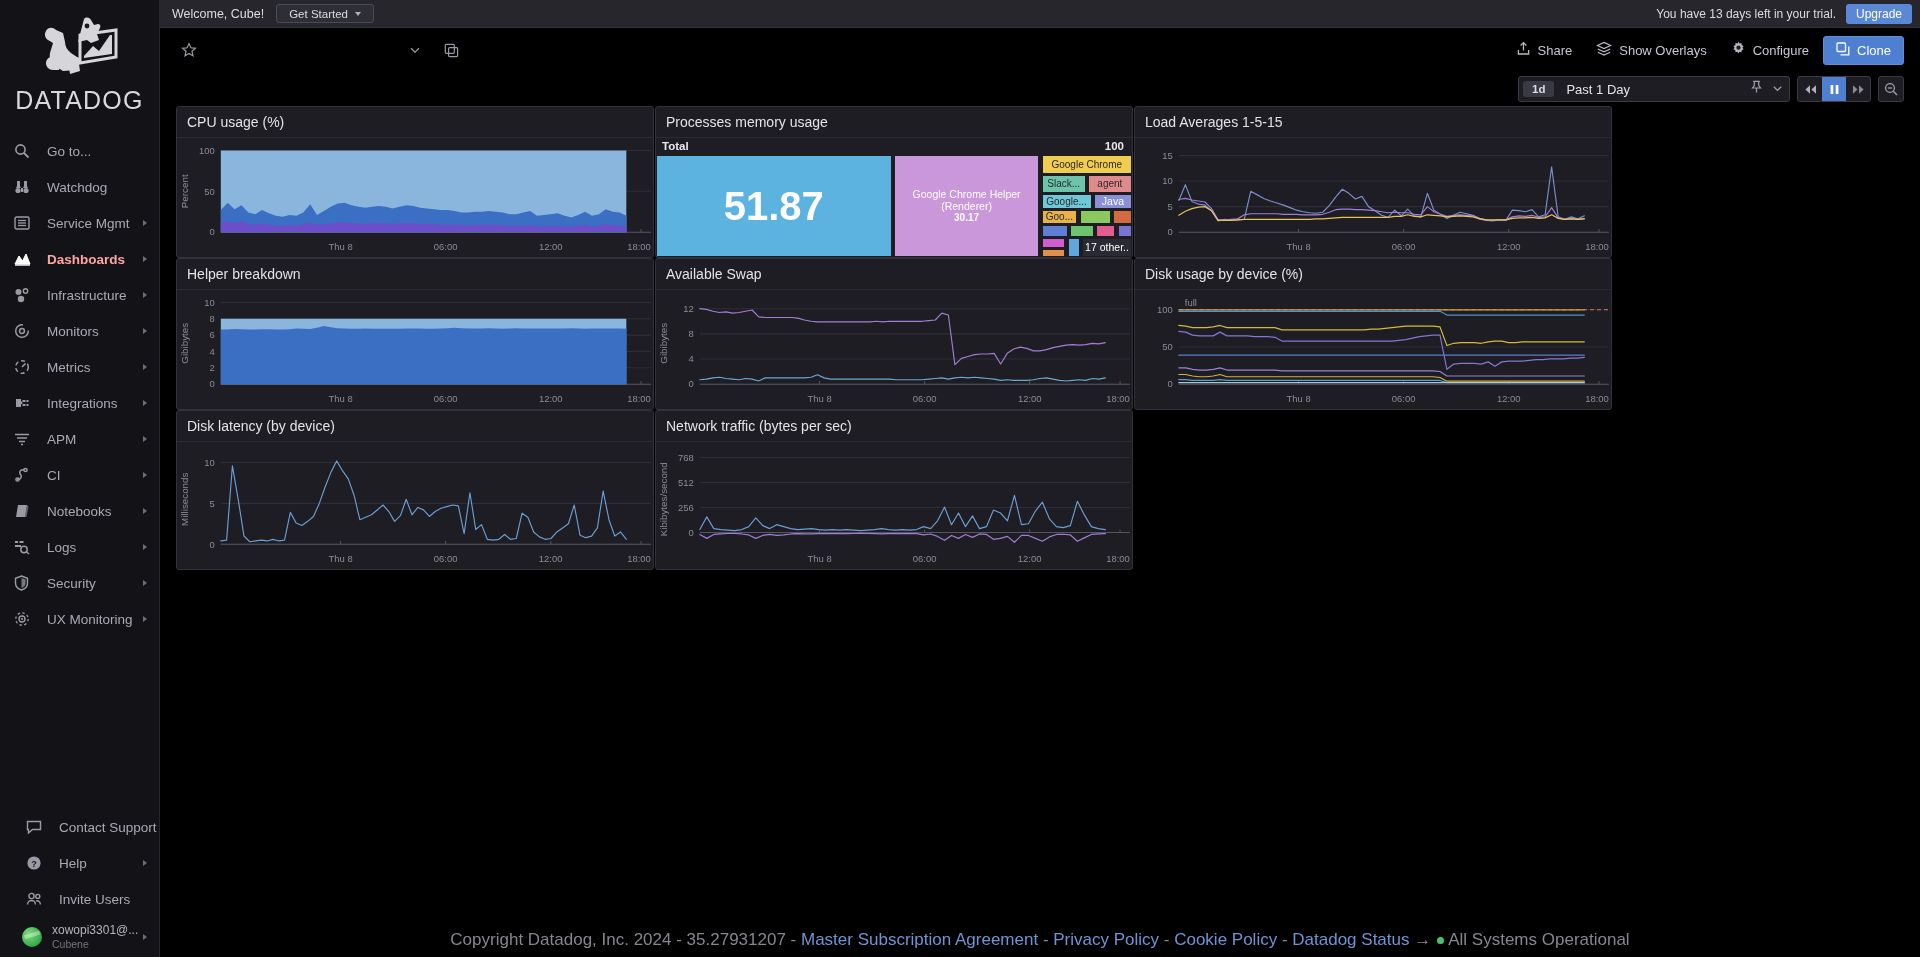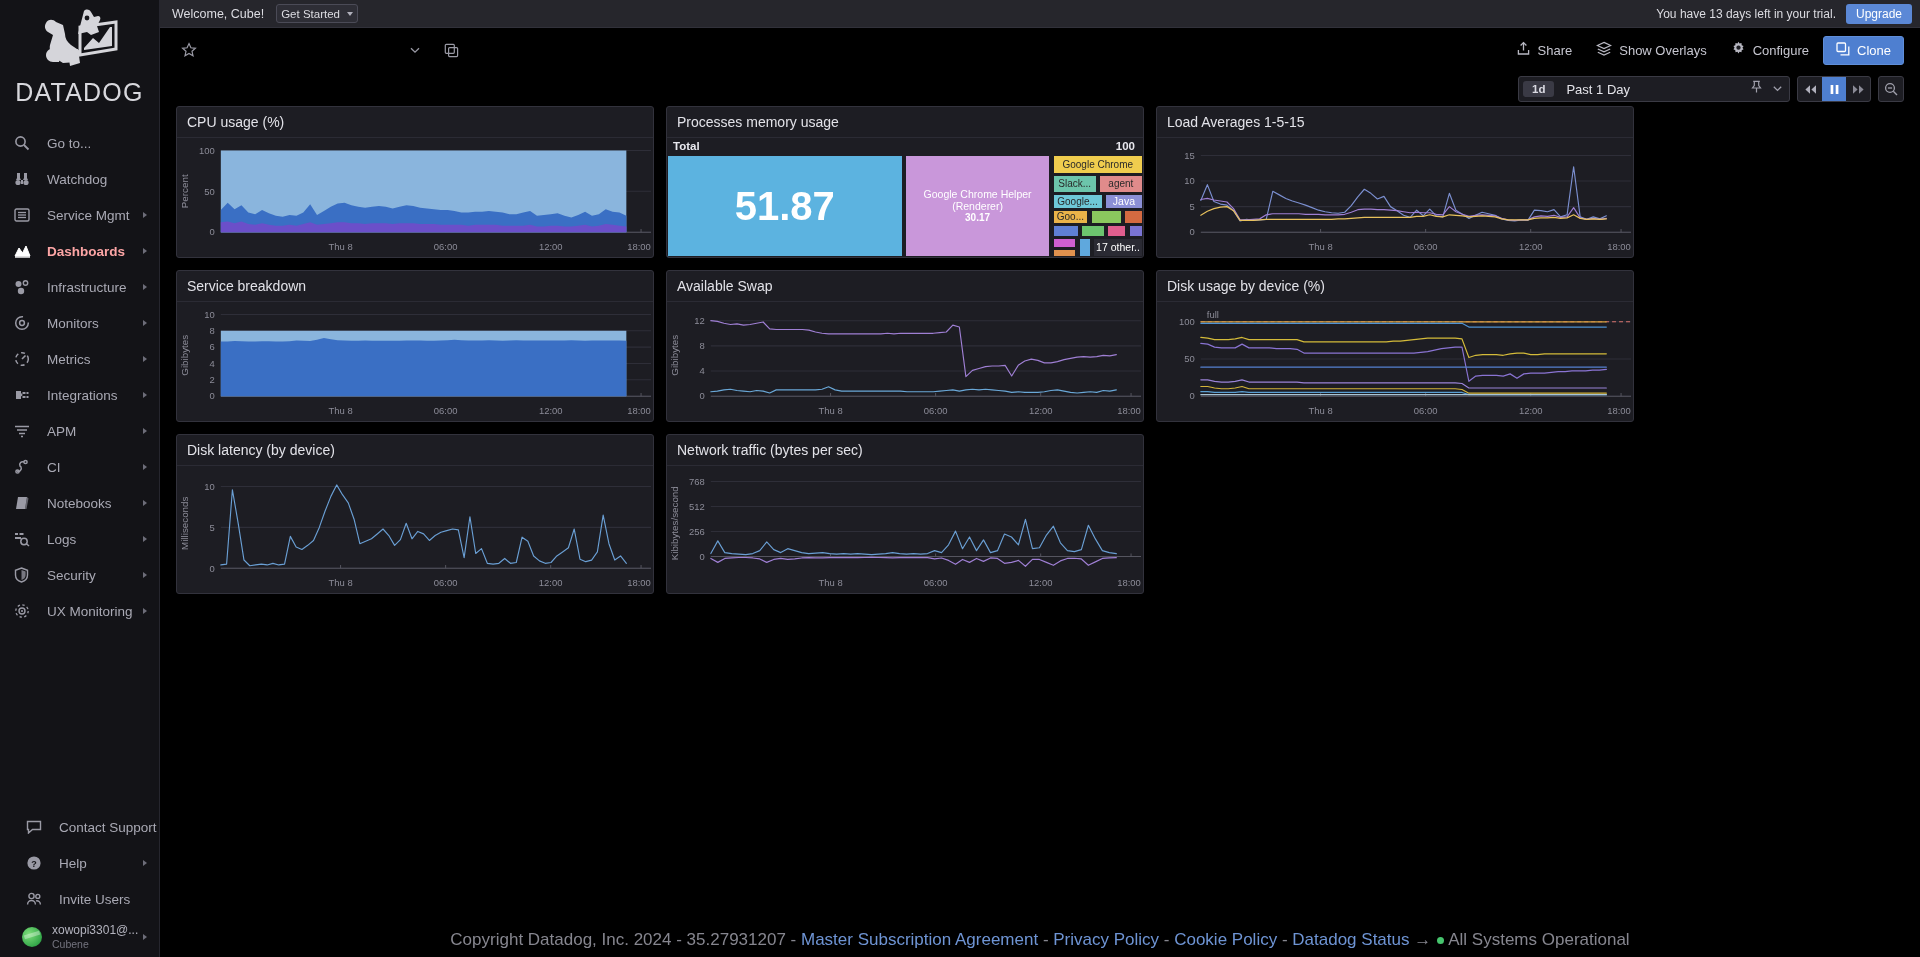--- a/index.html
+++ b/index.html
@@ -14,21 +14,21 @@
   .app { display: flex; width: 1920px; height: 957px; }
 
   
   .sidebar {
     width: 160px; height: 957px; flex: 0 0 160px;
     background: #131317;
     border-right: 1px solid #26262e;
     display: flex; flex-direction: column;
     position: relative;
   }
-  .logo-wrap { padding: 8px 0 12px; display:flex; flex-direction:column; align-items:center; }
+  .logo-wrap { padding: 16px 0 12px; display:flex; flex-direction:column; align-items:center; }
   .logo-text {
     font-size: 25px; letter-spacing: 1.2px; font-weight: 400;
     color: #d8d8dd; margin-top: 2px;
   }
   .nav { margin-top: 6px; }
   .nav-item {
     display: flex; align-items: center; height: 36px;
     padding: 0 12px 0 14px; cursor: pointer; position: relative;
   }
   .nav-icon { width: 24px; height: 18px; flex: 0 0 24px; display:flex; align-items:center; }
@@ -57,21 +57,21 @@
 
   
   .main { flex: 1 1 auto; display: flex; flex-direction: column; position: relative; background:#000000; }
 
   .topbar {
     height: 28px; background: #26262c; border-bottom: 1px solid #31313a;
     display: flex; align-items: center; padding: 0 8px 0 12px; flex: 0 0 28px;
   }
   .welcome { font-size: 12.5px; color: #dcdce2; }
   .get-started {
-    margin-left: 12px; height: 19px; padding: 0 4px;
+    margin-left: 12px; height: 19px; padding: 0 12px;
     border: 1px solid #4b4b57; border-radius: 3px;
     background: #2e2e36; color: #dcdce2; font-size: 11.5px;
     display: flex; align-items: center; gap: 7px; cursor: pointer;
   }
   .caret-dn { width:0;height:0;border-top:4px solid #b0b0bb;border-left:3.5px solid transparent;border-right:3.5px solid transparent;}
   .trial { margin-left: auto; display:flex; align-items:center; gap: 10px; }
   .trial-text { font-size: 12px; color: #dcdce2; }
   .upgrade-btn {
     background: #5b88d6; color: #fff; border-radius: 3px; border: none;
     font-size: 12px; padding: 3px 10px; cursor: pointer; font-family: inherit;
@@ -98,21 +98,21 @@
   .tp-badge { background:#3a3a45;color:#dadae2;font-size:11.5px;font-weight:700;border-radius:3px;padding:2px 9px;}
   .tp-label { font-size:13px;color:#e4e4ea;margin-left:12px;}
   .tp-right { margin-left:auto;display:flex;align-items:center;gap:9px;}
   .seg { display:flex;align-items:center;border:1px solid #3a3a44;border-radius:3px;overflow:hidden;height:26px;background:#1d1d23;}
   .seg div { width:24px;height:24px;display:flex;align-items:center;justify-content:center;cursor:pointer;}
   .seg div.on { background:#4e7fd0; }
   .zoomout-btn{width:26px;height:26px;border:1px solid #3a3a44;border-radius:3px;background:#1d1d23;display:flex;align-items:center;justify-content:center;cursor:pointer;}
 
   
   .grid { padding: 0 16px; position: relative; }
-  .row { display: flex; gap: 12px; margin-bottom: 12px; }
+  .row { display: flex; gap: 1px; }
   .widget {
     background: #1d1d23; border: 1px solid #32323c; border-radius: 3px;
     display: flex; flex-direction: column; overflow: hidden;
   }
   .w-title {
     font-size: 14px; color: #e2e2e8; padding: 7px 10px 7px 10px;
     border-bottom: 1px solid #2b2b34; flex: 0 0 auto;
   }
   .w-body { flex: 1 1 auto; position: relative; }
   .w-small { width: 478px; height: 152px; }
@@ -596,21 +596,21 @@
                 <path d="M 44 60.3875 L 50.568225806451615 45.08125 L 57.13645161290322 61.375 L 63.70467741935484 63.84375 L 70.27290322580644 64.83125 L 76.84112903225807 70.2625 L 83.40935483870967 80.1375 L 89.97758064516128 78.65625 L 96.54580645161289 79.64375 L 103.11403225806451 79.15 L 109.68225806451612 78.65625 L 116.25048387096774 51.5 L 122.81870967741935 54.956250000000004 L 129.38693548387096 58.4125 L 135.95516129032256 60.88125 L 142.52338709677417 62.85625 L 149.09161290322578 64.83125 L 155.6598387096774 67.3 L 162.22806451612902 69.76875 L 168.79629032258063 71.25 L 175.36451612903224 72.2375 L 181.93274193548385 72.73125 L 188.50096774193548 71.74375 L 195.0691935483871 65.325 L 201.6374193548387 56.93125 L 208.2056451612903 49.525 L 214.7738709677419 53.475 L 221.34209677419352 58.90625 L 227.91032258064513 56.4375 L 234.47854838709674 66.3125 L 241.04677419354837 70.2625 L 247.61499999999998 74.70625 L 254.1832258064516 76.68125 L 260.7514516129032 69.76875 L 267.3196774193548 75.2 L 273.88790322580644 68.78125 L 280.45612903225805 75.2 L 287.02435483870966 76.1875 L 293.59258064516126 53.475 L 300.16080645161287 69.76875 L 306.7290322580645 73.71875 L 313.2972580645161 77.66875 L 319.8654838709677 74.70625 L 326.43370967741936 71.74375 L 333.00193548387097 73.225 L 339.5701612903226 74.70625 L 346.1383870967742 78.1625 L 352.7066129032258 79.64375 L 359.2748387096774 80.1375 L 365.843064516129 79.15 L 372.4112903225806 79.64375 L 378.9795161290322 69.76875 L 385.5477419354838 70.2625 L 392.11596774193544 71.25 L 398.68419354838704 69.275 L 405.25241935483865 76.1875 L 411.82064516129026 74.2125 L 418.38887096774187 27.799999999999997 L 424.9570967741935 76.1875 L 431.52532258064514 78.65625 L 438.09354838709675 76.1875 L 444.66177419354835 78.1625 L 451.22999999999996 75.2" fill="none" stroke="#7b8fd0" stroke-width="1.15" stroke-linejoin="round" stroke-linecap="round"></path>
                 <path d="M 44 59.4 L 50.568225806451615 58.4125 L 57.13645161290322 59.89375 L 63.70467741935484 60.88125 L 70.27290322580644 61.86875 L 76.84112903225807 68.2875 L 83.40935483870967 79.15 L 89.97758064516128 79.15 L 96.54580645161289 78.65625 L 103.11403225806451 78.1625 L 109.68225806451612 74.2125 L 116.25048387096774 73.225 L 122.81870967741935 73.225 L 129.38693548387096 73.225 L 135.95516129032256 73.225 L 142.52338709677417 73.225 L 149.09161290322578 73.71875 L 155.6598387096774 73.71875 L 162.22806451612902 73.71875 L 168.79629032258063 74.2125 L 175.36451612903224 74.2125 L 181.93274193548385 74.2125 L 188.50096774193548 73.71875 L 195.0691935483871 71.74375 L 201.6374193548387 69.275 L 208.2056451612903 68.78125 L 214.7738709677419 68.78125 L 221.34209677419352 69.275 L 227.91032258064513 69.275 L 234.47854838709674 69.76875 L 241.04677419354837 70.2625 L 247.61499999999998 71.25 L 254.1832258064516 72.2375 L 260.7514516129032 71.74375 L 267.3196774193548 72.2375 L 273.88790322580644 72.2375 L 280.45612903225805 73.71875 L 287.02435483870966 74.2125 L 293.59258064516126 66.3125 L 300.16080645161287 71.25 L 306.7290322580645 73.71875 L 313.2972580645161 75.69375 L 319.8654838709677 74.70625 L 326.43370967741936 74.2125 L 333.00193548387097 74.70625 L 339.5701612903226 75.2 L 346.1383870967742 77.66875 L 352.7066129032258 79.15 L 359.2748387096774 79.64375 L 365.843064516129 79.15 L 372.4112903225806 79.15 L 378.9795161290322 76.1875 L 385.5477419354838 75.2 L 392.11596774193544 75.69375 L 398.68419354838704 74.70625 L 405.25241935483865 76.68125 L 411.82064516129026 76.1875 L 418.38887096774187 67.3 L 424.9570967741935 77.175 L 431.52532258064514 78.65625 L 438.09354838709675 77.66875 L 444.66177419354835 78.65625 L 451.22999999999996 77.66875" fill="none" stroke="#9f7fd4" stroke-width="1.15" stroke-linejoin="round" stroke-linecap="round"></path>
                 <path d="M 44 74.70625 L 50.568225806451615 70.75625 L 57.13645161290322 68.2875 L 63.70467741935484 66.80625 L 70.27290322580644 66.3125 L 76.84112903225807 70.2625 L 83.40935483870967 79.64375 L 89.97758064516128 79.64375 L 96.54580645161289 79.64375 L 103.11403225806451 79.15 L 109.68225806451612 78.65625 L 116.25048387096774 78.65625 L 122.81870967741935 78.65625 L 129.38693548387096 78.65625 L 135.95516129032256 78.65625 L 142.52338709677417 78.65625 L 149.09161290322578 78.65625 L 155.6598387096774 78.65625 L 162.22806451612902 78.65625 L 168.79629032258063 78.65625 L 175.36451612903224 78.65625 L 181.93274193548385 78.1625 L 188.50096774193548 78.1625 L 195.0691935483871 77.66875 L 201.6374193548387 77.175 L 208.2056451612903 76.68125 L 214.7738709677419 76.68125 L 221.34209677419352 76.68125 L 227.91032258064513 76.68125 L 234.47854838709674 76.68125 L 241.04677419354837 76.68125 L 247.61499999999998 76.68125 L 254.1832258064516 76.68125 L 260.7514516129032 75.69375 L 267.3196774193548 75.69375 L 273.88790322580644 74.2125 L 280.45612903225805 75.69375 L 287.02435483870966 76.1875 L 293.59258064516126 74.2125 L 300.16080645161287 74.70625 L 306.7290322580645 75.2 L 313.2972580645161 76.1875 L 319.8654838709677 75.69375 L 326.43370967741936 75.2 L 333.00193548387097 75.69375 L 339.5701612903226 76.1875 L 346.1383870967742 78.1625 L 352.7066129032258 79.15 L 359.2748387096774 79.15 L 365.843064516129 79.15 L 372.4112903225806 79.15 L 378.9795161290322 77.66875 L 385.5477419354838 77.175 L 392.11596774193544 77.175 L 398.68419354838704 76.68125 L 405.25241935483865 77.66875 L 411.82064516129026 77.175 L 418.38887096774187 74.2125 L 424.9570967741935 77.66875 L 431.52532258064514 78.65625 L 438.09354838709675 78.1625 L 444.66177419354835 78.65625 L 451.22999999999996 78.1625" fill="none" stroke="#e8c15c" stroke-width="1.15" stroke-linejoin="round" stroke-linecap="round"></path>
               </svg>
           </div>
         </div>
       </div>
 
       <div class="row">
         <div class="widget w-small">
-          <div class="w-title">Service breakdown</div>
+          <div class="w-title">Helper breakdown</div>
           <div class="w-body">
             <svg class="chart" viewBox="0 0 478 115" preserveAspectRatio="none" id="svg-memory-breakdown">
                 <line x1="44" x2="476" y1="91" y2="91" class="gridline"></line>
                 <text x="38" y="94.2" text-anchor="end" class="axis-text">0</text>
                 <line x1="44" x2="476" y1="75.2" y2="75.2" class="gridline"></line>
                 <text x="38" y="78.4" text-anchor="end" class="axis-text">2</text>
                 <line x1="44" x2="476" y1="59.4" y2="59.4" class="gridline"></line>
                 <text x="38" y="62.6" text-anchor="end" class="axis-text">4</text>
                 <line x1="44" x2="476" y1="43.6" y2="43.6" class="gridline"></line>
                 <text x="38" y="46.800000000000004" text-anchor="end" class="axis-text">6</text>

